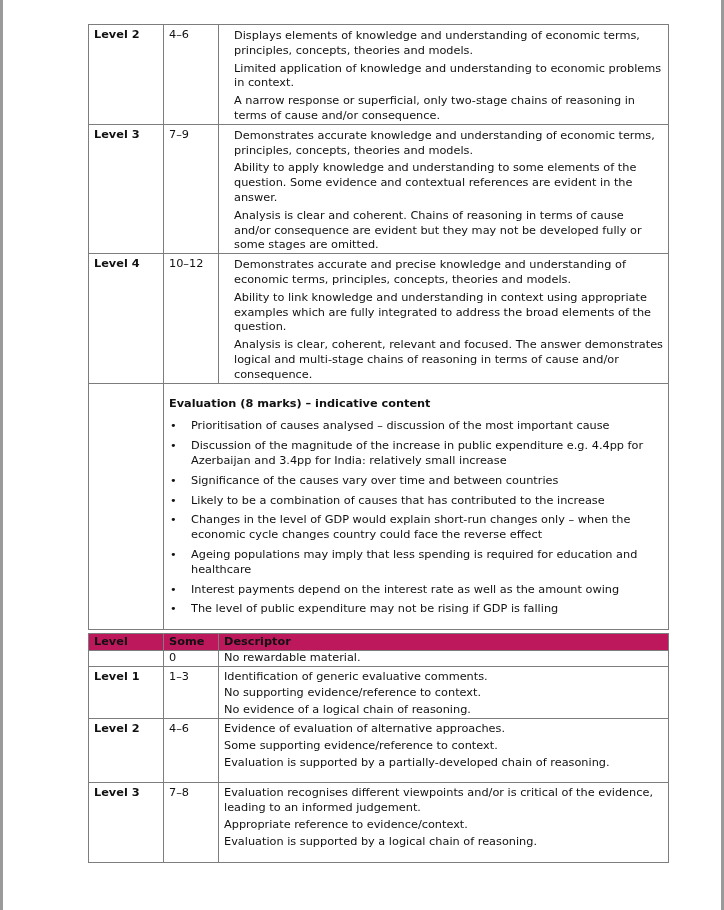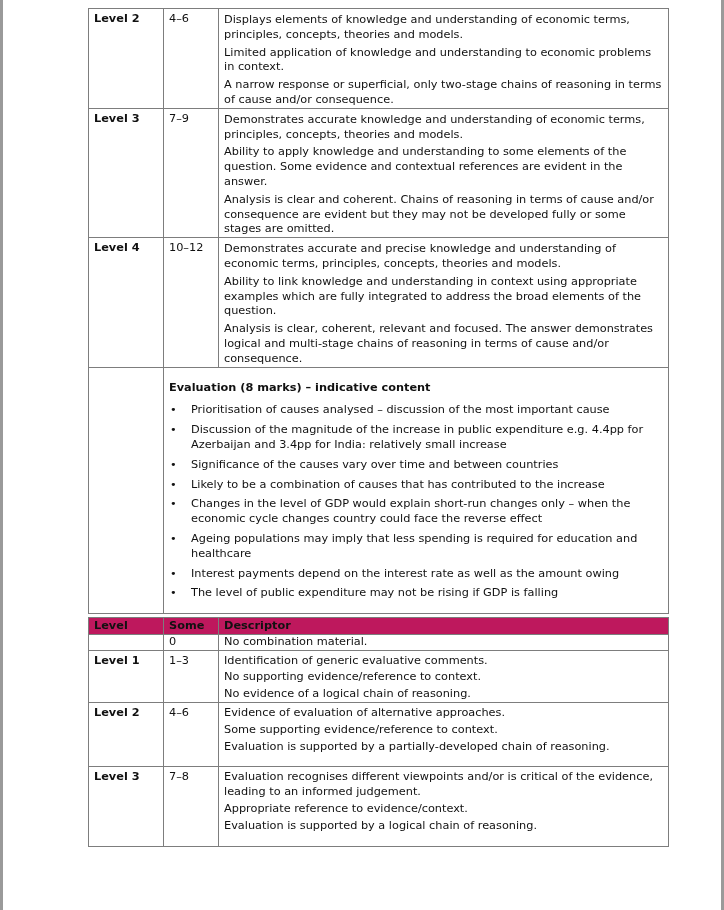--- a/index.html
+++ b/index.html
@@ -3,30 +3,30 @@
 <meta charset="utf-8">
 <style>
   html, body { margin: 0; padding: 0; }
   body {
     width: 724px; height: 910px; background: #ffffff; position: relative; overflow: hidden;
     font-family: "DejaVu Sans", sans-serif; color: #111;
   }
   .page-border-left { position: absolute; left: 0; top: 0; width: 3px; height: 910px; background: #9a9a9a; }
   .page-border-right { position: absolute; right: 0; top: 0; width: 3px; height: 910px; background: #9a9a9a; }
 
-  .doc { position: absolute; left: 88px; top: 8px; width: 580px; }
+  .doc { position: absolute; left: 88px; top: 24px; width: 580px; }
   table.ms { border-collapse: collapse; width: 580px; table-layout: fixed; font-size: 11.3px; line-height: 14.8px; }
   table.ms td, table.ms th { border: 1px solid #7d7d7d; vertical-align: top; padding: 2px 5px 0 5px; text-align: left; }
   col.c-level { width: 75px; }
   col.c-mark { width: 55px; }
   col.c-desc { width: 450px; }
 
   .lvl { font-weight: bold; padding-top: 3px !important; }
   .mk { padding-top: 3px !important; }
-  .desc p { margin: 0 0 3px 0; }
+  .desc p { margin: 0 0 3px 10px; }
   .desc { padding-top: 4px !important; padding-bottom: 0 !important; }
 
   .eval-cell { padding: 13px 5px 12px 5px !important; }
   .eval-title { font-weight: bold; margin: 0 0 8px 0; }
   ul.eval-list { margin: 0; padding: 0; list-style: none; }
   ul.eval-list li { position: relative; padding-left: 22px; margin-bottom: 5px; }
   ul.eval-list li .bullet { position: absolute; left: 1px; top: 0; }
 
   table.ms2 { margin-top: 3px; }
   table.ms2 th { background: #be185d; font-weight: bold; padding-top: 1px !important; padding-bottom: 0; }
@@ -106,21 +106,21 @@
         <th>Level</th>
         <th>Some</th>
         <th>Descriptor</th>
       </tr>
     </thead>
     <tbody>
       <tr class="r0">
         <td class="lvl"></td>
         <td class="mk">0</td>
         <td class="desc">
-          <p style="margin-bottom:0">No combination material.</p>
+          <p style="margin-bottom:0">No rewardable material.</p>
         </td>
       </tr>
       <tr>
         <td class="lvl">Level 1</td>
         <td class="mk">1–3</td>
         <td class="desc">
           <p>Identification of generic evaluative comments.</p>
           <p>No supporting evidence/reference to context.</p>
           <p style="margin-bottom:0">No evidence of a logical chain of reasoning.</p>
         </td>

